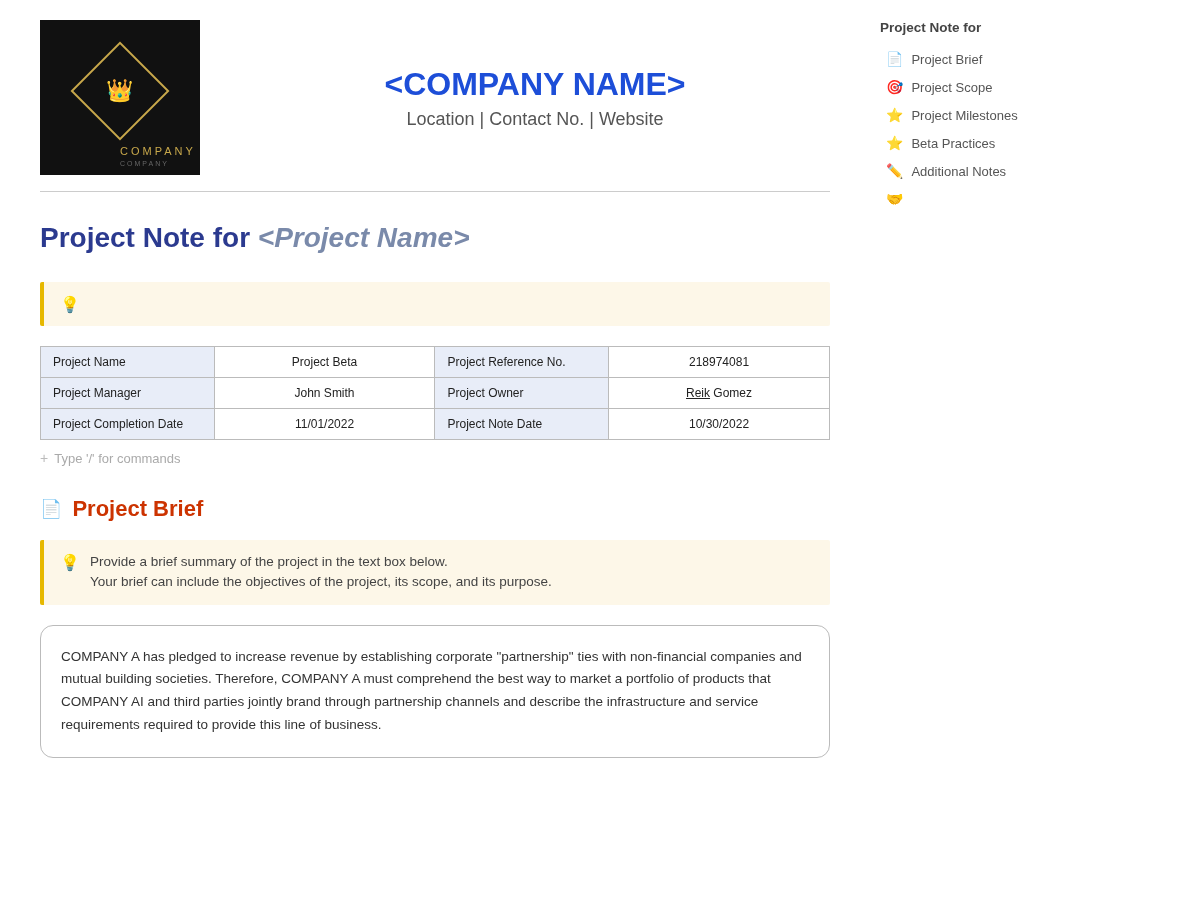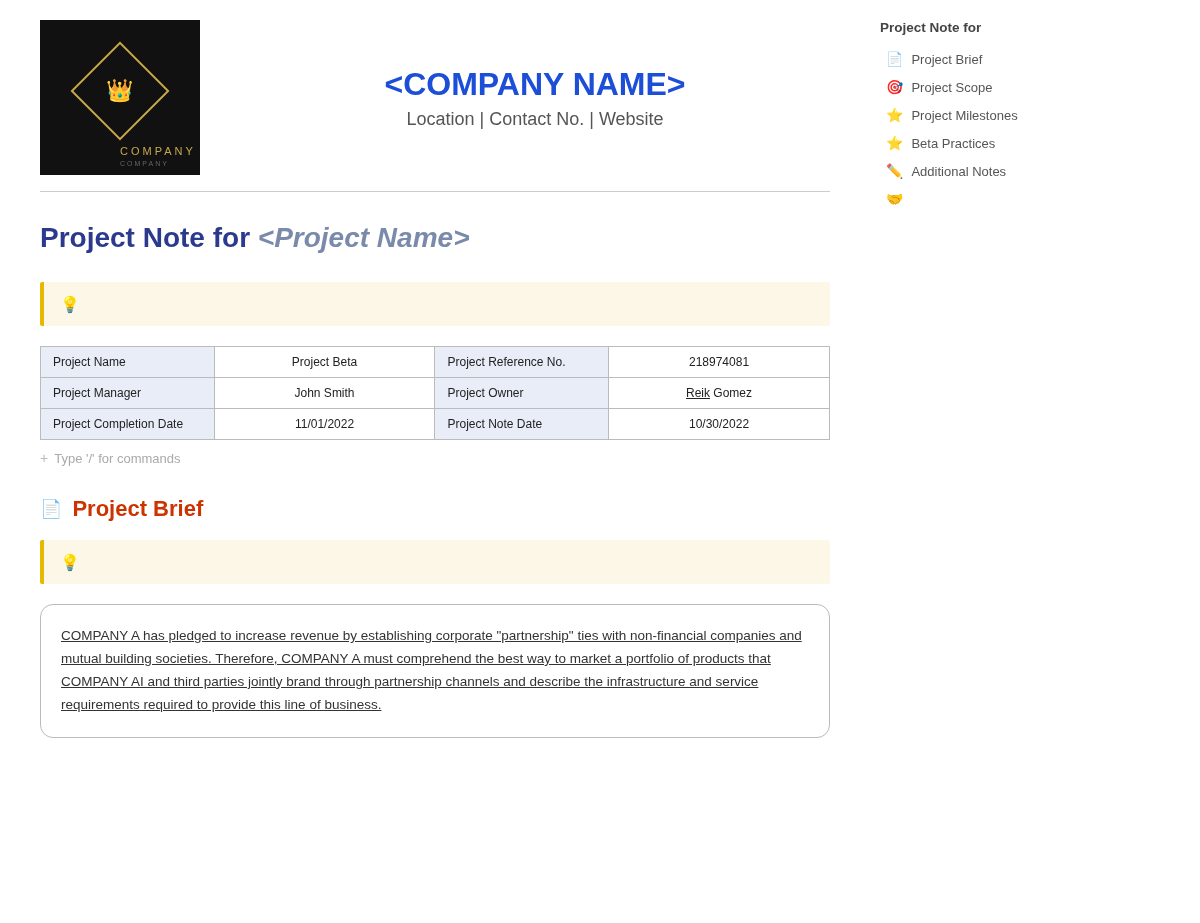--- a/index.html
+++ b/index.html
@@ -174,21 +174,20 @@
     
     .brief-box {
       border: 1px solid #bbb;
       border-radius: 13px;
       padding: 20px;
       font-size: 13.5px;
       line-height: 1.7;
       color: #333;
       background: #fff;
       margin-top: 12px;
-      text-decoration: underline;
     }
     
     .sidebar-heading {
       font-size: 13.5px;
       font-weight: 600;
       color: #444;
       margin-bottom: 12px;
     }
     .sidebar-item {
       display: flex;
@@ -265,20 +264,24 @@
       <span>Type '/' for commands</span>
     </div>
 
     <div class="section-heading">
       <span class="section-heading-icon">📄</span>
       <h2>Project Brief</h2>
     </div>
 
     <div class="hint-box">
       <span class="hint-icon">💡</span>
+      <div class="hint-text-block">
+        <div>Provide a brief summary of the project in the text box below.</div>
+        <div>Your brief can include the objectives of the project, its scope, and its purpose.</div>
+      </div>
     </div>
 
     <div class="brief-box">
       <span>COMPANY A has pledged to increase revenue by establishing corporate "partnership" ties with non-financial companies and mutual building societies. Therefore, COMPANY A must comprehend the best way to market a portfolio of products that COMPANY AI and third parties jointly brand through partnership channels and describe the infrastructure and service requirements required to provide this line of business.</span>
     </div>
   </div>
 
   <div class="sidebar">
     <div class="sidebar-heading">Project Note for</div>
 

